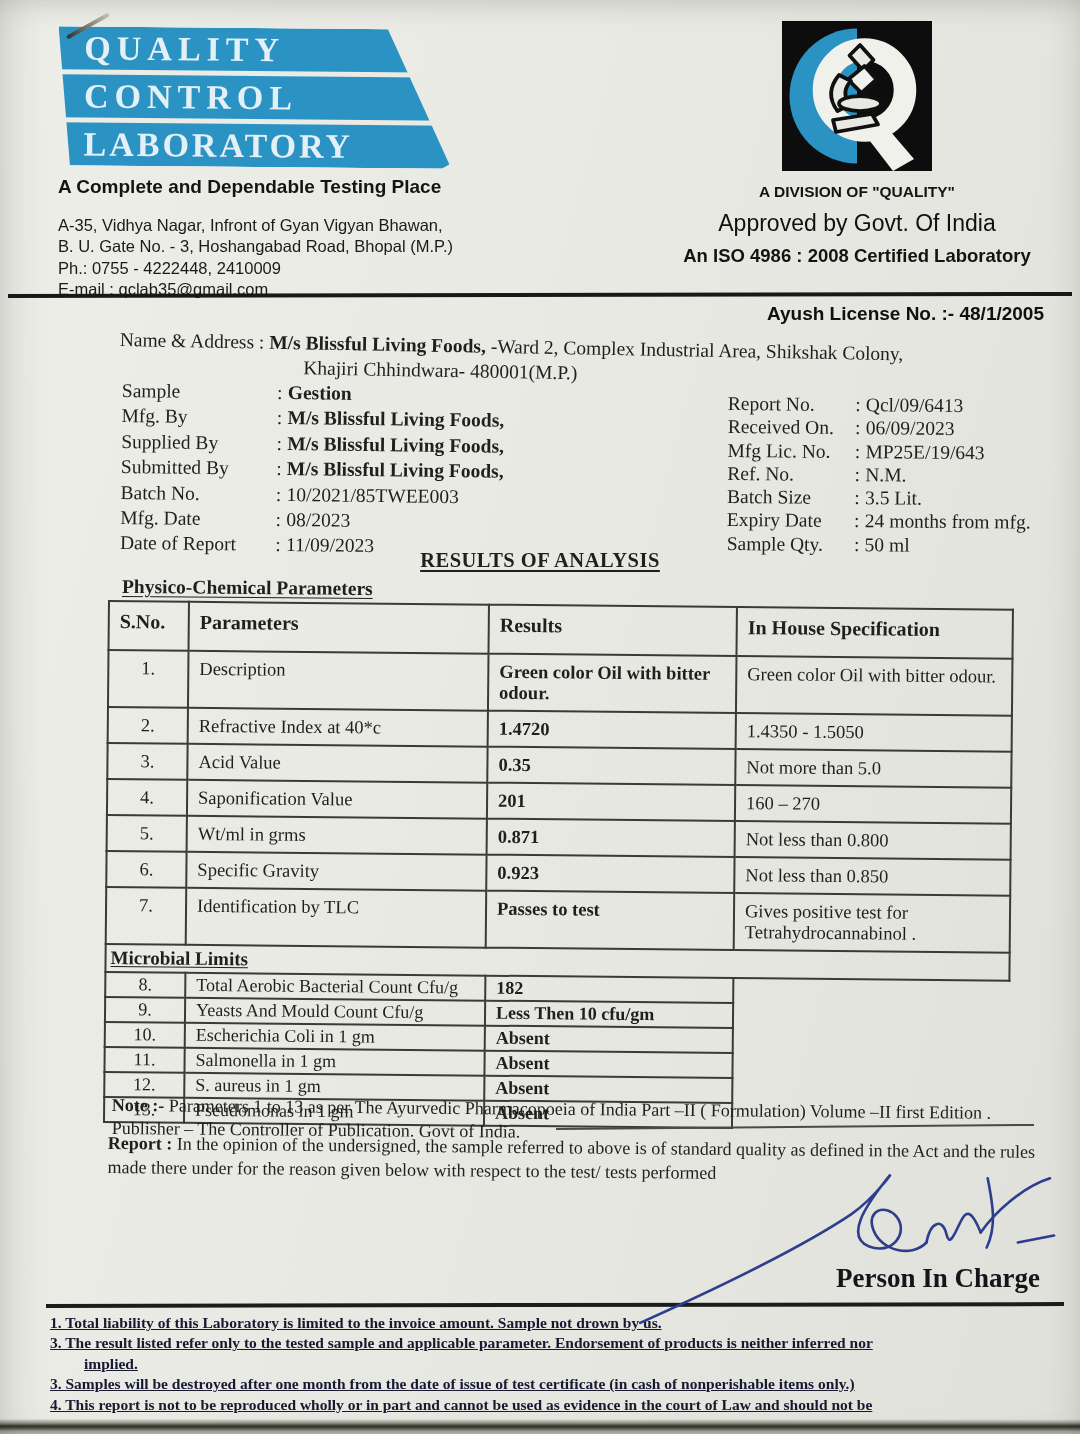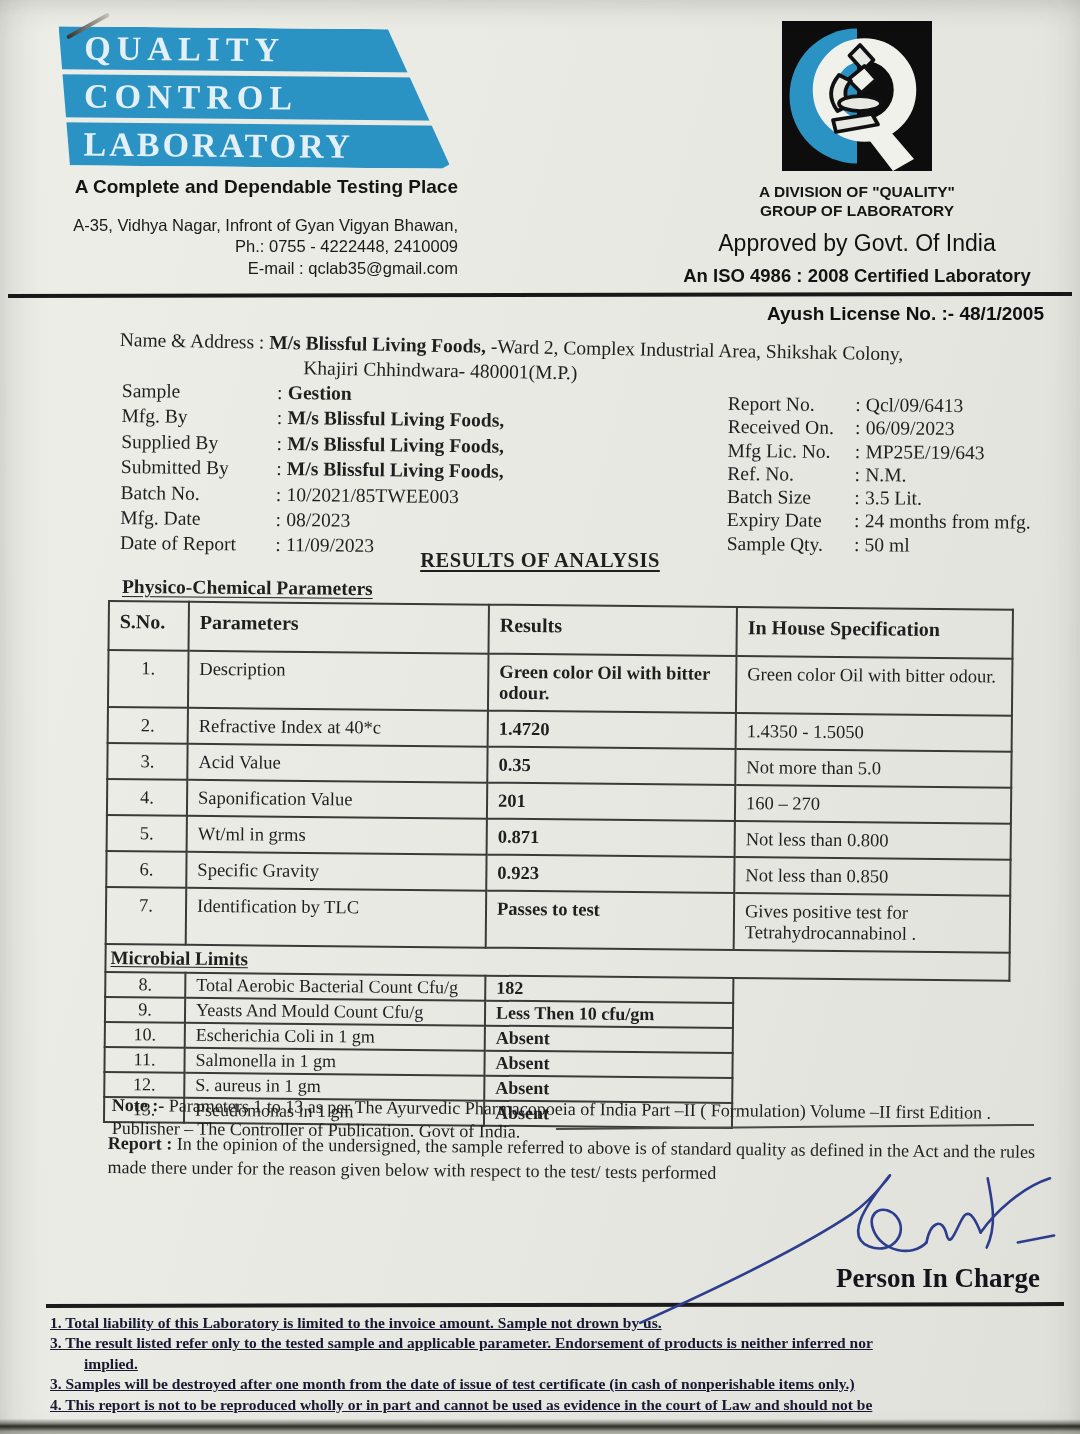--- a/index.html
+++ b/index.html
@@ -16,21 +16,21 @@
     box-shadow: inset 26px 0 50px -30px rgba(40,40,35,.25),
                 inset -20px 0 45px -30px rgba(40,40,35,.22),
                 inset 0 22px 40px -28px rgba(40,40,35,.18);
   }
   .sans { font-family:"Liberation Sans", sans-serif; }
 
   
   .staple{ position:absolute; left:64px; top:24px; width:48px; height:4px;
     background:linear-gradient(90deg,#30302c,#8d8d85 60%,#c9c9c0);
     transform:rotate(-29deg); border-radius:2px; z-index:5;}
-  .header-left{ position:absolute; left:58px; top:28px; width:400px;text-align:right; }
+  .header-left{ position:absolute; left:58px; top:28px; width:400px; }
   .logo-bars{ width:392px; transform:rotate(.5deg);
     clip-path:polygon(0 0, 84% 0, 100% 97%, 98% 100%, 3.2% 100%); }
   .bar{ height:43px; background:#2b92c4; margin-bottom:5px;
     display:flex; align-items:center; padding-left:26px; }
   .bar span{ color:#e3f0f5; font-weight:bold; font-size:34px; letter-spacing:6px; }
   .bar:nth-child(3) span{ letter-spacing:3px; }
   .tagline{ margin-top:9px; font-weight:bold; font-size:19px; color:#141414; }
   .address{ margin-top:17px; font-weight:normal; font-size:16.5px; line-height:1.3; color:#1a1a1a; }
 
   
@@ -121,20 +121,21 @@
       <div class="bar">
           <span>CONTROL</span>
         </div>
       <div class="bar">
           <span>LABORATORY</span>
         </div>
     </div>
     <div class="tagline sans">A Complete and Dependable Testing Place</div>
     <div class="address sans">
       <div>A-35, Vidhya Nagar, Infront of Gyan Vigyan Bhawan,</div>
+      <div>B. U. Gate No. - 3, Hoshangabad Road, Bhopal (M.P.)</div>
       <div>Ph.: 0755 - 4222448, 2410009</div>
       <div>E-mail : qclab35@gmail.com</div>
     </div>
   </div>
 
   <div class="header-right sans">
     <svg class="qlogo" viewBox="0 0 100 100">
       <rect x="0" y="0" width="100" height="100" fill="#0d0d0d"></rect>
       <path d="M50 5 A45 45 0 0 0 50 95 Z" fill="#2b92c4"></path>
       <circle cx="55" cy="46" r="27" fill="none" stroke="#f1f1ec" stroke-width="15"></circle>
@@ -142,21 +143,20 @@
       <g stroke="#101010" stroke-width="2.5" fill="#e9e9e3" stroke-linejoin="round">
         <path d="M52 16 l9 10 -7 7 -9 -10 z"></path>
         <path d="M55 30 l8 9 -10 9 -9 -9 z" fill="#f1f1ec"></path>
         <path d="M38 36 q-10 12 -1 24 l8 -4 q-6 -9 1 -16 z"></path>
         <ellipse cx="52" cy="55" rx="14" ry="5"></ellipse>
         <path d="M34 66 l26 -4 4 7 -28 5 z"></path>
       </g>
     </svg>
     <div class="division">
       <div>A DIVISION OF "QUALITY"</div>
-      <div>GROUP OF LABORATORY</div>
     </div>
     <div class="approved">Approved by Govt. Of India</div>
     <div class="iso">An ISO 4986 : 2008 Certified Laboratory</div>
   </div>
 
   <div class="rule-top"></div>
 
   <div class="license">Ayush License No. :- 48/1/2005</div>
 
   <div class="name-address">

